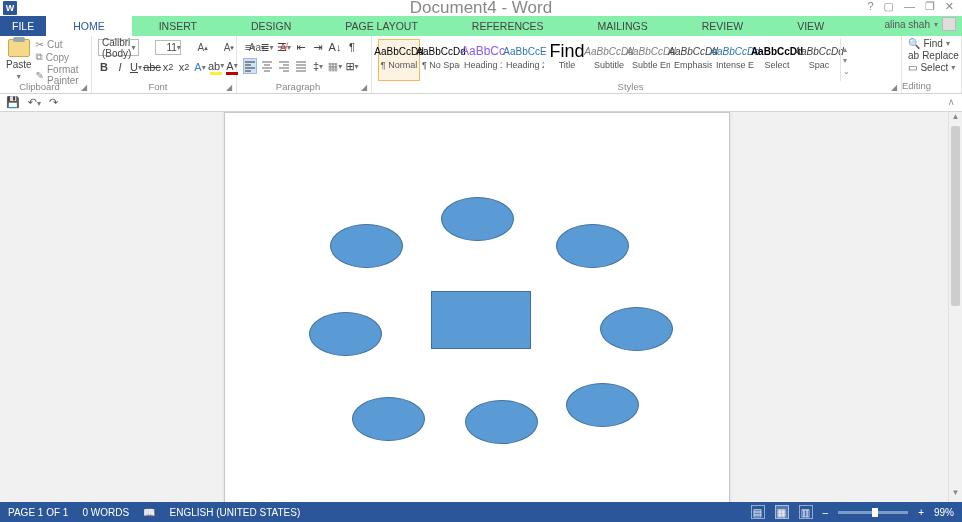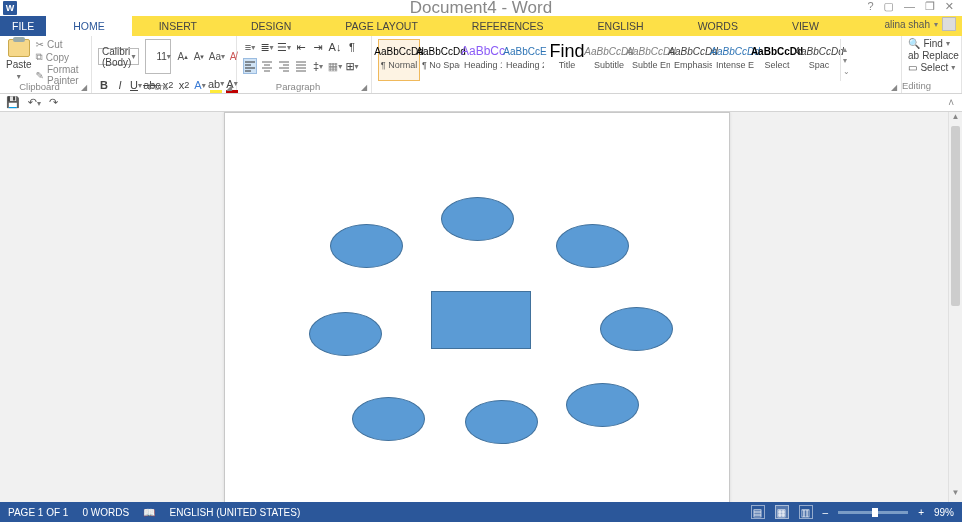--- a/index.html
+++ b/index.html
@@ -7,21 +7,21 @@
 
 
 .titlebar { height: 16px; background: #fff; display: flex; align-items: center; justify-content: center; position: relative; }
 .titlebar .title { color: #888; font-size: 17px; }
 .titlebar .wordicon { position: absolute; left: 3px; top: 1px; width: 14px; height: 14px; background: #2b579a; color: #fff; font-size: 9px; font-weight: bold; display: flex; align-items: center; justify-content: center; border-radius: 1px; }
 .titlebar .help { position: absolute; right: 8px; top: 0; display: flex; gap: 10px; color: #888; font-size: 11px; }
 .userline { position: absolute; right: 6px; top: 17px; font-size: 10px; color: #555; display: flex; align-items: center; gap: 4px; z-index: 5; }
 .userline .avatar { width: 14px; height: 14px; background: #ddd; border: 1px solid #bbb; }
 
 
-.tabs { height: 20px; display: flex; align-items: stretch; background: #fde047; }
+.tabs { height: 20px; display: flex; align-items: stretch; background: #86efac; }
 .tab { padding: 0 27px; display: flex; align-items: center; font-size: 10.5px; color: #444; cursor: pointer; }
 .tab.file { background: #2b579a; color: #fff; padding: 0 12px; }
 .tab.active { color: #2b579a; border-bottom: 0; background: #fff; position: relative; }
 .tab.active::after { content: ""; position: absolute; left: 0; right: 0; bottom: -1px; height: 2px; background: #fff; }
 
 
 .ribbon { height: 58px; background: #fff; border-bottom: 1px solid #d4d4d4; display: flex; position: relative; }
 .ribbon-group { border-right: 1px solid #e4e4e4; position: relative; padding: 3px 6px 12px 6px; }
 .ribbon-group .glabel { position: absolute; left: 0; right: 12px; bottom: 1px; text-align: center; font-size: 9.5px; color: #888; }
 .ribbon-group .dlaunch { position: absolute; right: 2px; bottom: 2px; width: 8px; height: 8px; font-size: 8px; color: #888; }
@@ -29,23 +29,23 @@
 
 .clip { width: 92px; display: flex; gap: 4px; }
 .paste { width: 30px; display: flex; flex-direction: column; align-items: center; gap: 2px; }
 .paste .picon { width: 22px; height: 22px; background: #f6d88a; border: 1px solid #caa94e; border-radius: 2px; position: relative; }
 .paste .picon::after { content: ""; position: absolute; left: 4px; top: -3px; width: 12px; height: 5px; background: #9aa; border-radius: 2px; }
 .clip-btns { display: flex; flex-direction: column; gap: 1px; font-size: 10px; color: #888; }
 .clip-btns div { display: flex; align-items: center; gap: 3px; }
 
 
 .fontg { width: 145px; }
-.fontrow1 { display: flex; gap: 6px; align-items: center; margin-bottom: 3px; }
+.fontrow1 { display: flex; gap: 16px; align-items: center; margin-bottom: 3px; }
 .fontbox { width: 68px; height: 17px; border: 1px solid #bbb; font-size: 10px; padding: 0 3px; display: flex; align-items: center; justify-content: space-between; }
-.sizebox { width: 26px; height: 35px; border: 1px solid #bbb; font-size: 10px; padding: 0 10px; display: flex; align-items: center; justify-content: space-between; }
+.sizebox { width: 26px; height: 15px; border: 1px solid #bbb; font-size: 10px; padding: 0 10px; display: flex; align-items: center; justify-content: space-between; }
 .tinybtn { width: 14px; height: 17px; display: flex; align-items: center; justify-content: center; font-size: 10px; color: #555; }
 .fontrow2 { display: flex; gap: 4px; align-items: center; }
 .fbtn { min-width: 12px; height: 16px; display: flex; align-items: center; justify-content: center; font-size: 11px; color: #444; }
 
 
 .parag { width: 135px; }
 .prow { display: flex; gap: 3px; align-items: center; margin-bottom: 3px; }
 .pbtn { width: 14px; height: 16px; display: flex; align-items: center; justify-content: center; }
 .pbtn svg { width: 12px; height: 12px; }
 .pbtn.active { background: #cfe3f6; border: 1px solid #9bbce0; }
@@ -107,22 +107,22 @@
   <div class="avatar"></div>
 </div>
 
 <div class="tabs">
   <div class="tab file">FILE</div>
   <div class="tab active">HOME</div>
   <div class="tab">INSERT</div>
   <div class="tab">DESIGN</div>
   <div class="tab">PAGE LAYOUT</div>
   <div class="tab">REFERENCES</div>
-  <div class="tab">ENGLISH</div>
-  <div class="tab">WORDS</div>
+  <div class="tab">MAILINGS</div>
+  <div class="tab">REVIEW</div>
   <div class="tab">VIEW</div>
 </div>
 
 <div class="ribbon">
 
   <div class="ribbon-group clip">
     <div class="paste">
       <div class="picon"></div>
       <div style="font-size:10px">Paste</div>
       <span class="dd">▾</span>
@@ -268,20 +268,21 @@
         <div class="stylebox">
           <div class="samp" style="color: rgb(64, 64, 64); font-style: italic;">AaBbCcDd</div>
           <div class="sname">Spac</div>
         </div>
         <div class="stylemore">
           <div>▴</div>
           <div>▾</div>
           <div>⌄</div>
         </div>
       </div>
+    <div class="glabel">Styles</div>
     <div class="dlaunch">◢</div>
   </div>
 
   <div class="ribbon-group editg">
     <div>
         <span>🔍</span>
         <span>Find</span> 
         <span class="dd">▾</span>
       </div>
     <div>

